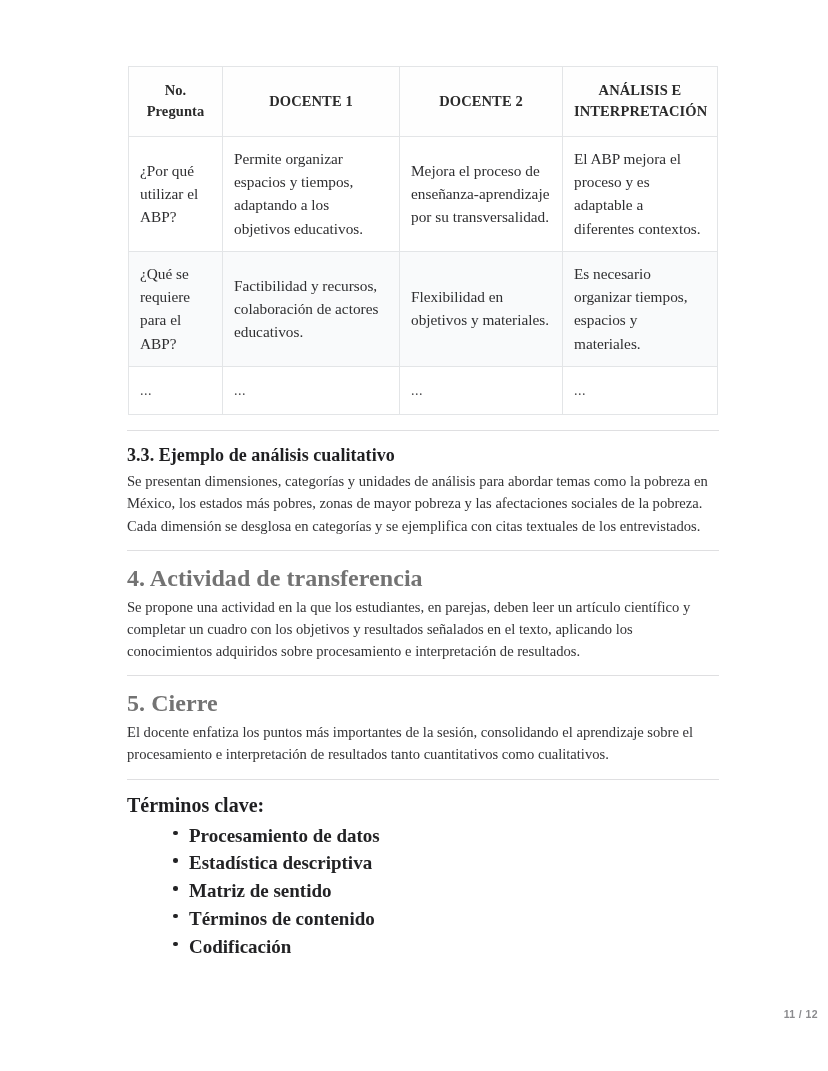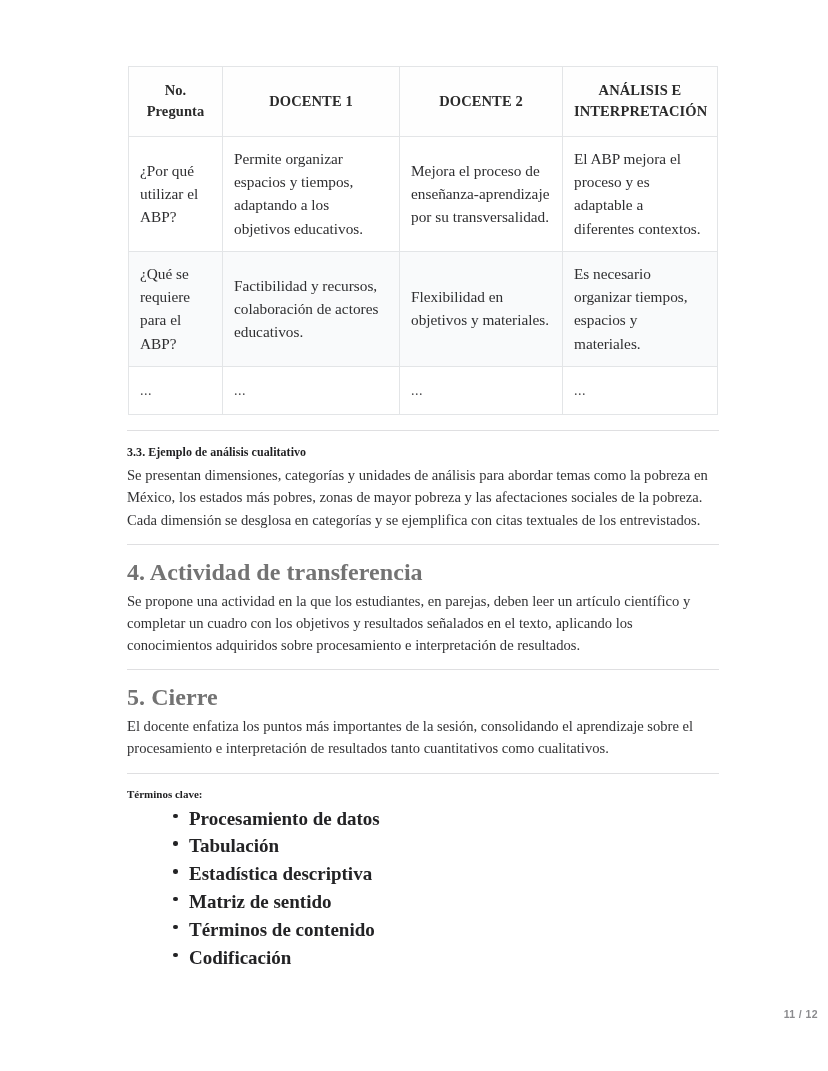--- a/index.html
+++ b/index.html
@@ -85,21 +85,21 @@
   
   hr.sep {
     border: none;
     border-top: 1px solid #dfdfe1;
     margin: 0;
     width: 592px;
   }
 
   
   h3.sub-heading {
-    font-size: 12px;
+    font-size: 18px;
     font-weight: bold;
     margin: 14px 0 4px 0;
     color: #1f1f21;
     letter-spacing: 0.05px;
   }
   h2.section-heading {
     font-size: 24px;
     font-weight: bold;
     margin: 14px 0 4px 0;
     color: #737373;
@@ -107,21 +107,21 @@
   }
   p.body-text {
     font-size: 14.6px;
     line-height: 1.52;
     margin: 0 0 13px 0;
     color: #333335;
     text-align: left;
   }
 
   h4.terms-heading {
-    font-size: 11px;
+    font-size: 20px;
     font-weight: bold;
     margin: 14px 0 7px 0;
     color: #1f1f21;
   }
 
   ul.terms-list {
     margin: 0;
     padding: 0 0 0 46px;
     list-style: none;
   }
@@ -216,21 +216,20 @@
     <hr class="sep">
 
     <h2 class="section-heading">5. Cierre</h2>
     <p class="body-text">El docente enfatiza los puntos más importantes de la sesión, consolidando el aprendizaje sobre el procesamiento e interpretación de resultados tanto cuantitativos como cualitativos.</p>
 
     <hr class="sep">
 
     <h4 class="terms-heading">Términos clave:</h4>
     <ul class="terms-list">
       <li>Procesamiento de datos</li>
-      <li>Tabulación</li>
       <li>Estadística descriptiva</li>
       <li>Matriz de sentido</li>
       <li>Términos de contenido</li>
       <li>Codificación</li>
     </ul>
 
   </div>
 
   <div class="page-footer">11 / 12</div>
 </div>

